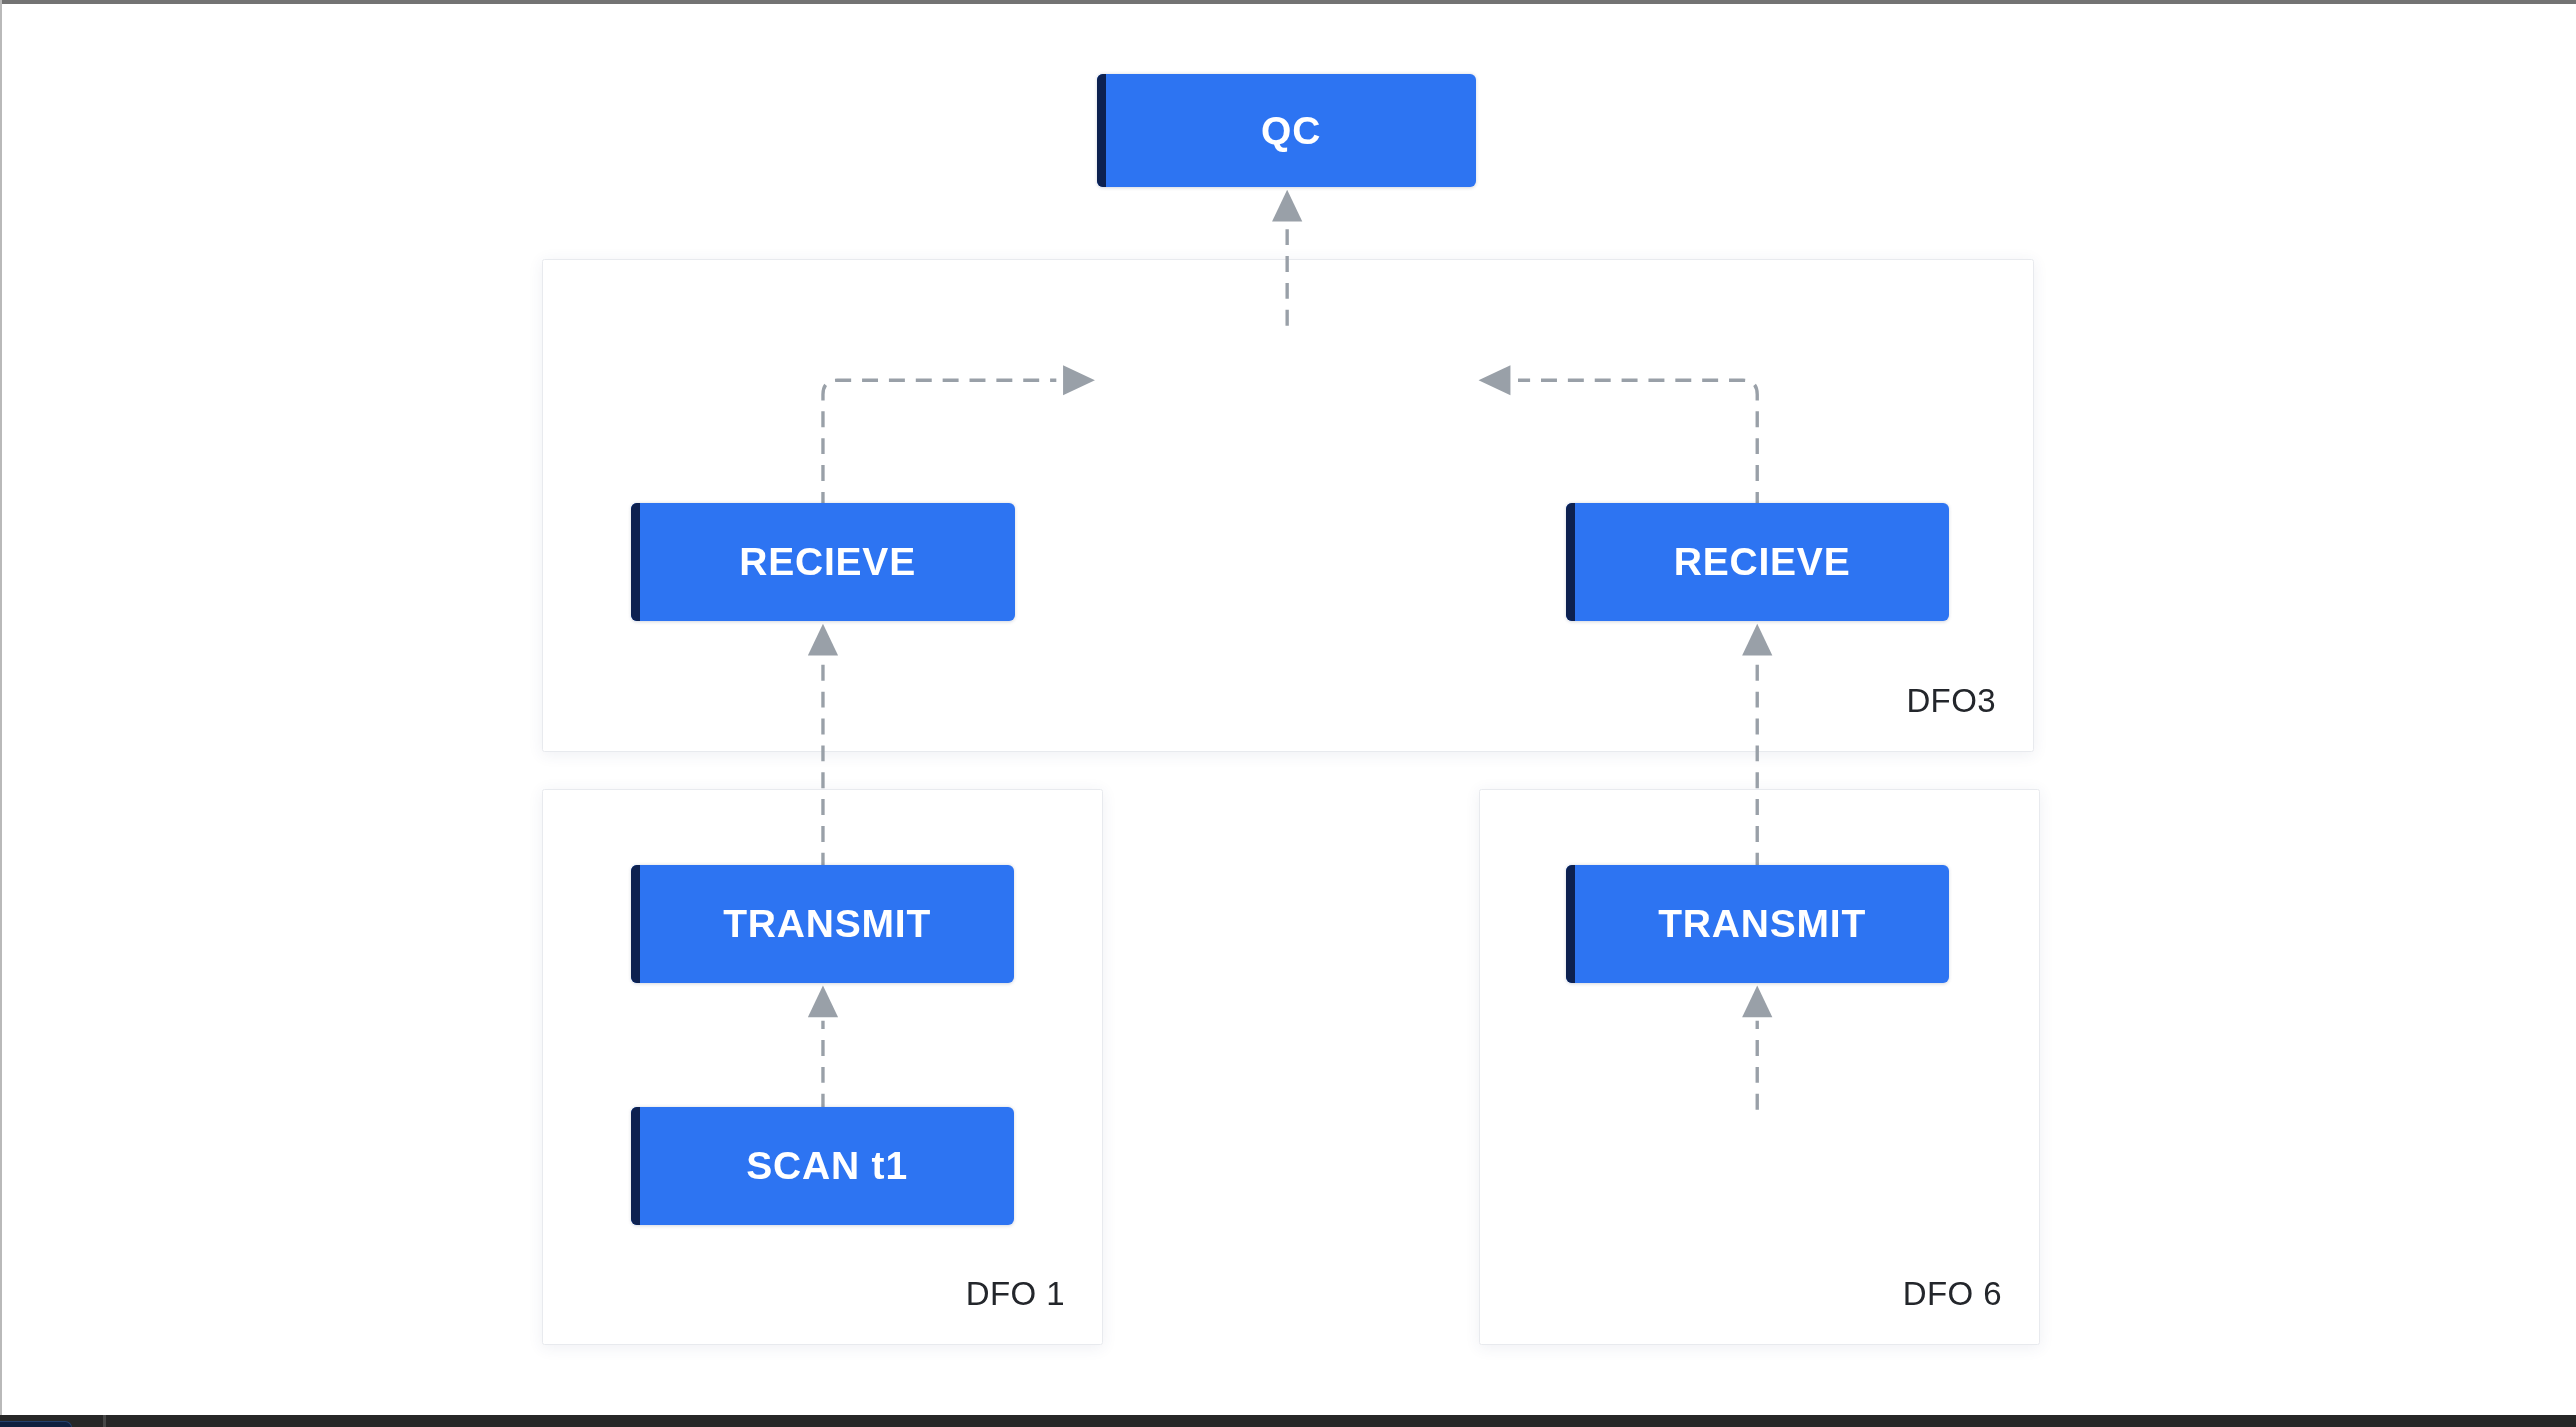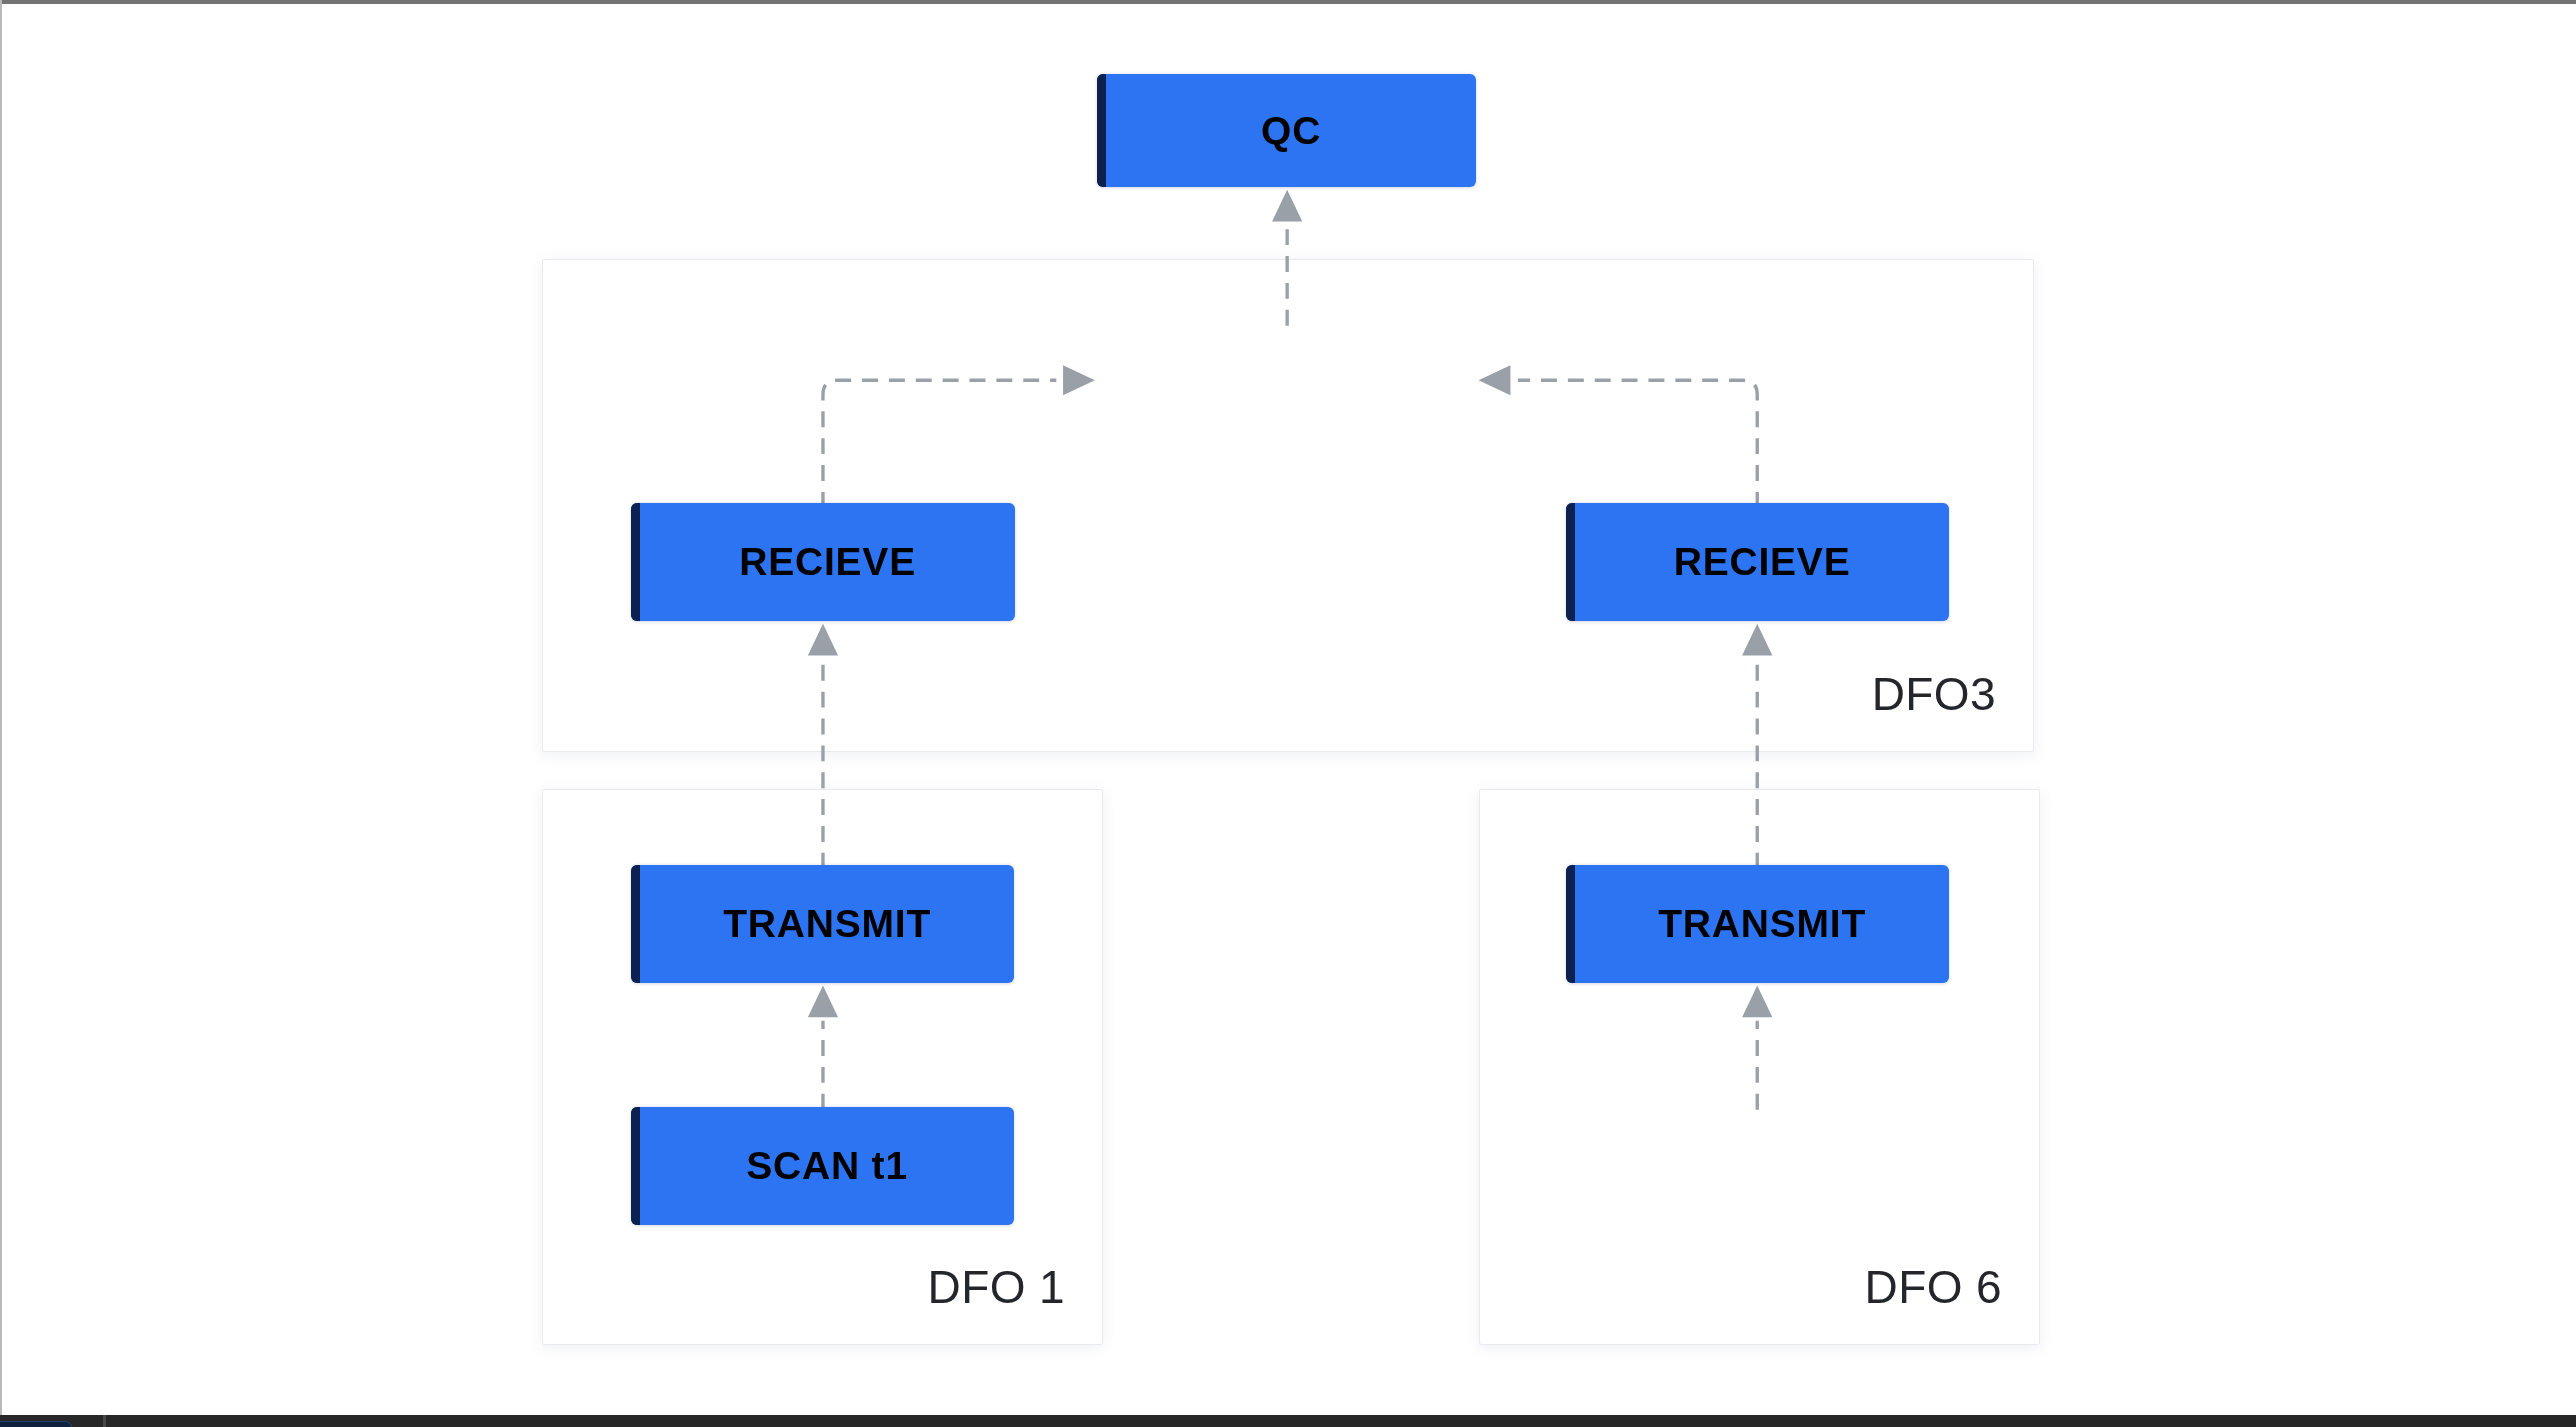--- a/index.html
+++ b/index.html
@@ -27,21 +27,21 @@
     border-radius: 2.5px;
     box-shadow: 0 2.5px 15px rgba(45, 65, 110, 0.08);
   }
   .dfo3 { left: 542px;  top: 259px; width: 1490px; height: 491px; }
   .dfo1 { left: 542px;  top: 789px; width: 559px;  height: 554px; }
   .dfo2 { left: 1479px; top: 789px; width: 559px;  height: 554px; }
   .dfo-label {
     position: absolute;
     right: 37px;
     bottom: 34px;
-    font-size: 46px;
+    font-size: 33px;
     line-height: 1;
     color: #23262b;
     letter-spacing: 0.4px;
   }
 
   
   .wires { position: absolute; left: 0; top: 0; width: 2576px; height: 1427px; pointer-events: none; }
 
   
   .node {
@@ -54,21 +54,21 @@
     box-shadow: 0 0.8px 3.4px rgba(13, 33, 80, 0.18);
   }
   .node .strip {
     position: absolute;
     left: 0; top: 0; bottom: 0;
     width: 9.2px;
     background: #0d2150;
     border-radius: 5.9px 0 0 5.9px;
   }
   .node-label {
-    color: #000000;
+    color: #ffffff;
     font-size: 39px;
     font-weight: 600;
     letter-spacing: 0.8px;
     white-space: nowrap;
     padding-left: 9.2px;
   }
   .pos-qc        { left: 1097px; top: 74px;   width: 379px; height: 113px; }
   .pos-hash-join { left: 1097px; top: 323px;  width: 379px; height: 115px; }
   .pos-recv-l    { left: 631px;  top: 503px;  width: 384px; height: 118px; }
   .pos-recv-r    { left: 1566px; top: 503px;  width: 383px; height: 118px; }

